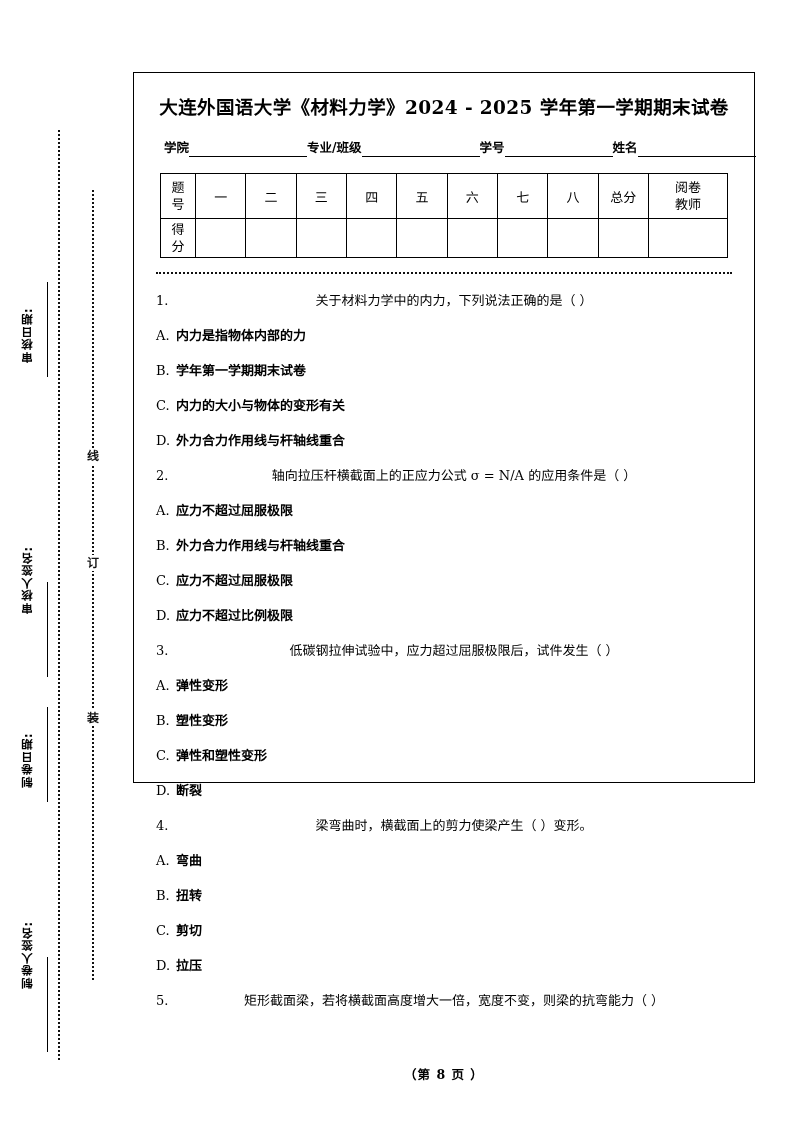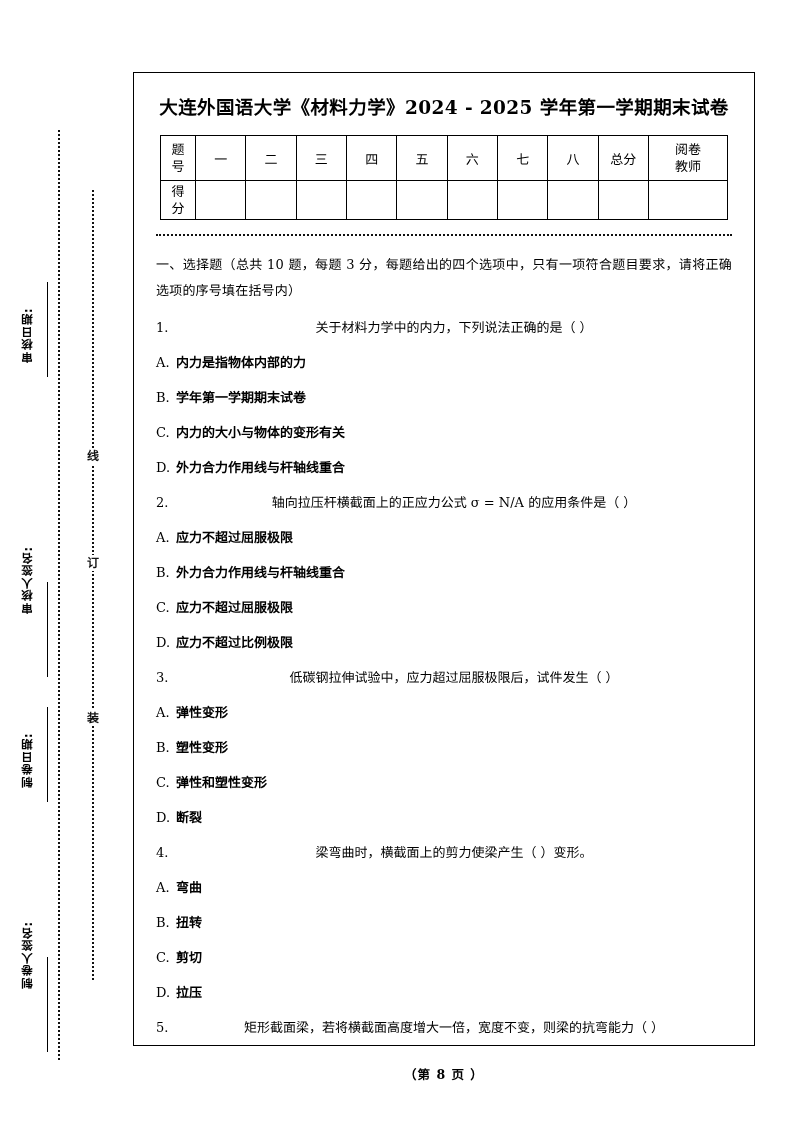--- a/index.html
+++ b/index.html
@@ -82,21 +82,21 @@
     line-height: 16px;
     color: #111;
   }
 
   
   .paper-frame {
     position: absolute;
     left: 133px;
     top: 72px;
     width: 622px;
-    height: 974px;
+    height: 711px;
     border: 1.6px solid #000;
     box-sizing: border-box;
     padding: 0;
   }
   .frame-inner {
     padding: 14px 16px 0 16px;
   }
 
   
   .doc-title {
@@ -251,20 +251,38 @@
   <div class="bind-char" style="top:258px;">线</div>
   <div class="bind-char" style="top:365px;">订</div>
   <div class="bind-char" style="top:520px;">装</div>
 </div>
 
 <div class="paper-frame">
   <div class="frame-inner">
 
     <div class="doc-title">大连外国语大学《材料力学》2024 - 2025 学年第一学期期末试卷</div>
 
+    <div class="id-row">
+      <div class="id-field">
+        <span class="id-label">学院</span>
+        <span class="id-blank b1"></span>
+      </div>
+      <div class="id-field">
+        <span class="id-label">专业/班级</span>
+        <span class="id-blank b2"></span>
+      </div>
+      <div class="id-field">
+        <span class="id-label">学号</span>
+        <span class="id-blank b3"></span>
+      </div>
+      <div class="id-field">
+        <span class="id-label">姓名</span>
+        <span class="id-blank b4"></span>
+      </div>
+    </div>
 
     <div class="score-table-wrap">
       <table class="score-table">
         <tbody>
           <tr class="row-head">
             <td class="hdr-stub">
               <span class="stack">题</span>
               <span class="stack">号</span>
             </td>
             <td class="col-num">一</td>
@@ -297,21 +315,20 @@
             <td></td>
             <td></td>
           </tr>
         </tbody>
       </table>
     </div>
 
     <div class="dot-sep"></div>
 
     <div class="qbody">
-      <div class="section-heading">一、选择题（总共 10 题，每题 3 分，每题给出的四个选项中，只有一项符合题目要求，请将正确选项的序号填在括号内）</div>
 
       <div id="questions-container">
           <div class="question">
             <span class="q-num">1.</span>
             <span class="q-text">关于材料力学中的内力，下列说法正确的是（  ）</span>
           </div>
           <div class="option">
             <span class="o-key">A.</span>
             <span class="o-text">内力是指物体内部的力</span>
           </div>

